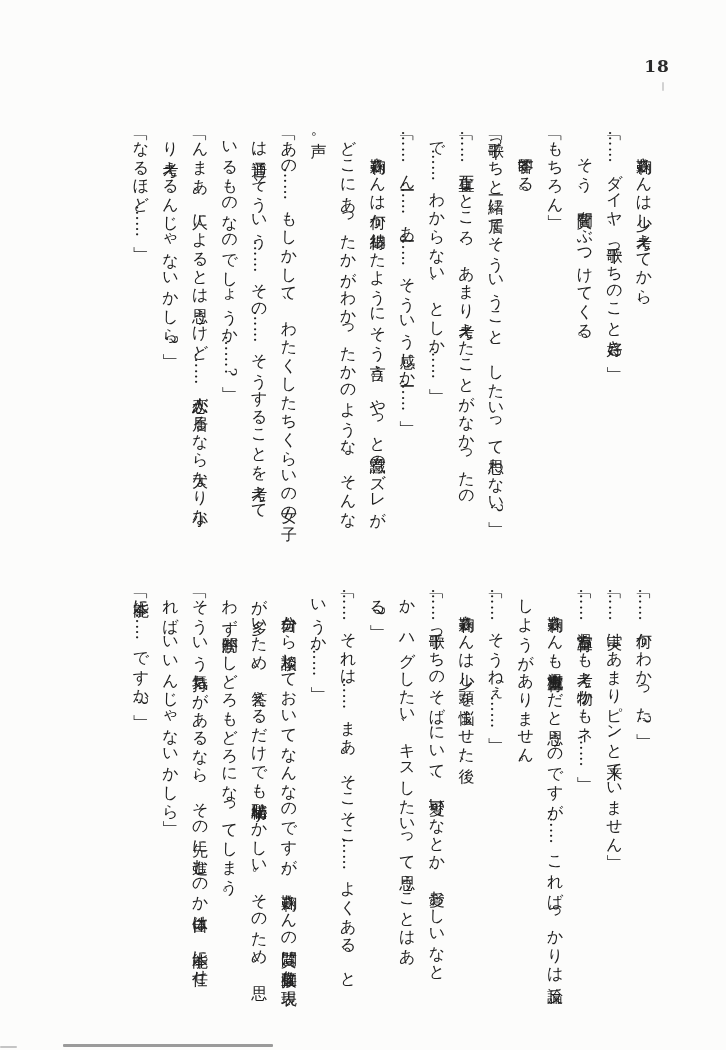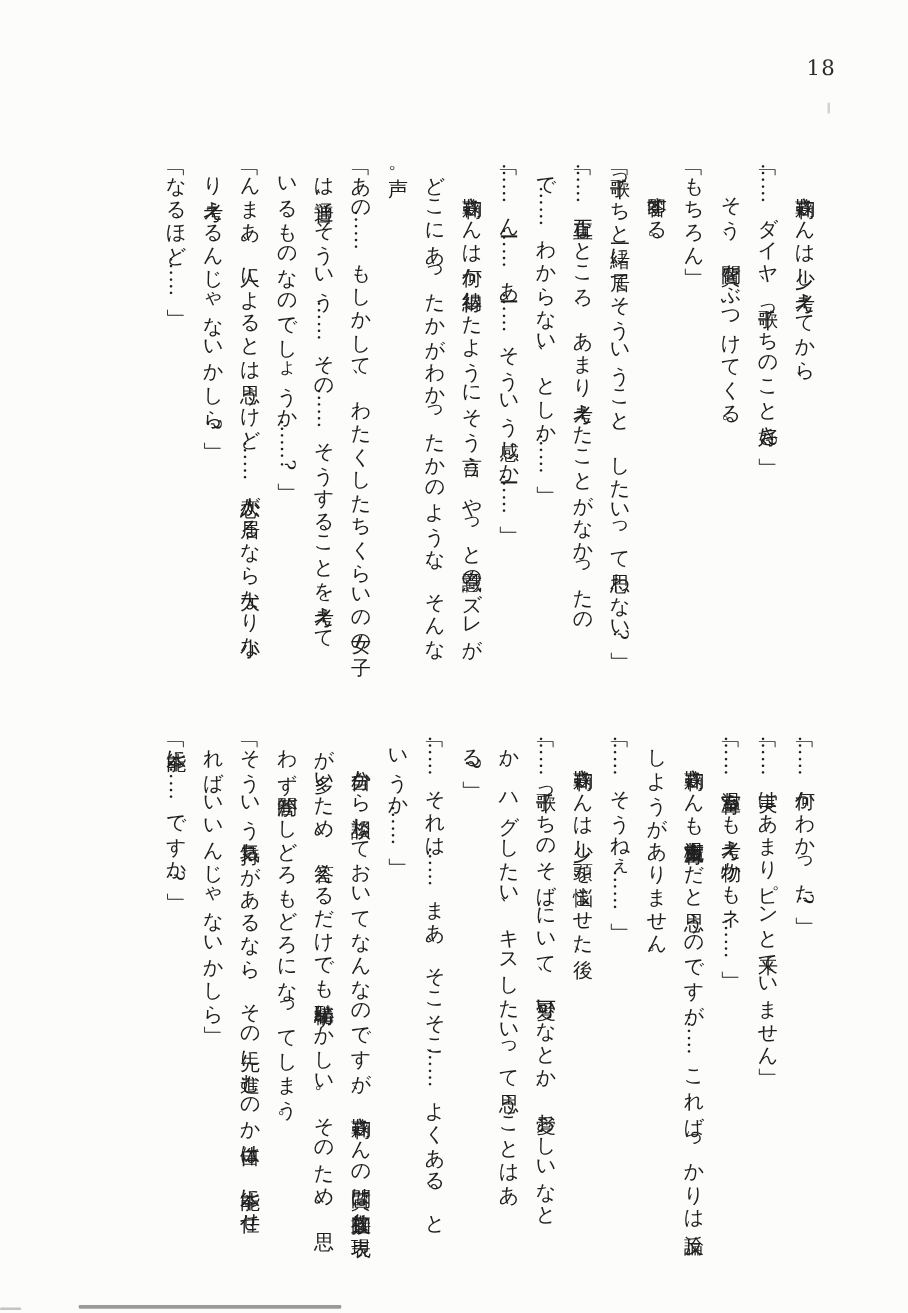--- a/index.html
+++ b/index.html
@@ -9,26 +9,27 @@
   html,body{margin:0;padding:0;}
   body{
     width:726px;height:1050px;
     background:var(--paper);
     position:relative;
     overflow:hidden;
     font-family:"DejaVu Serif","Liberation Serif",serif;
   }
   .page-number{
     position:absolute;
-    top:45px;left:640px;
+    top:56px;left:640px;
     width:34px;
     text-align:center;
     font-size:17px;
     color:#2b2b2b;
     letter-spacing:1px;
+    font-weight:bold;
   }
   .text-block{
     position:absolute;
     right:67px;
     width:562px;
     height:394px;
     writing-mode:vertical-rl;
     text-orientation:mixed;
     font-size:16px;
     line-height:29.6px;

